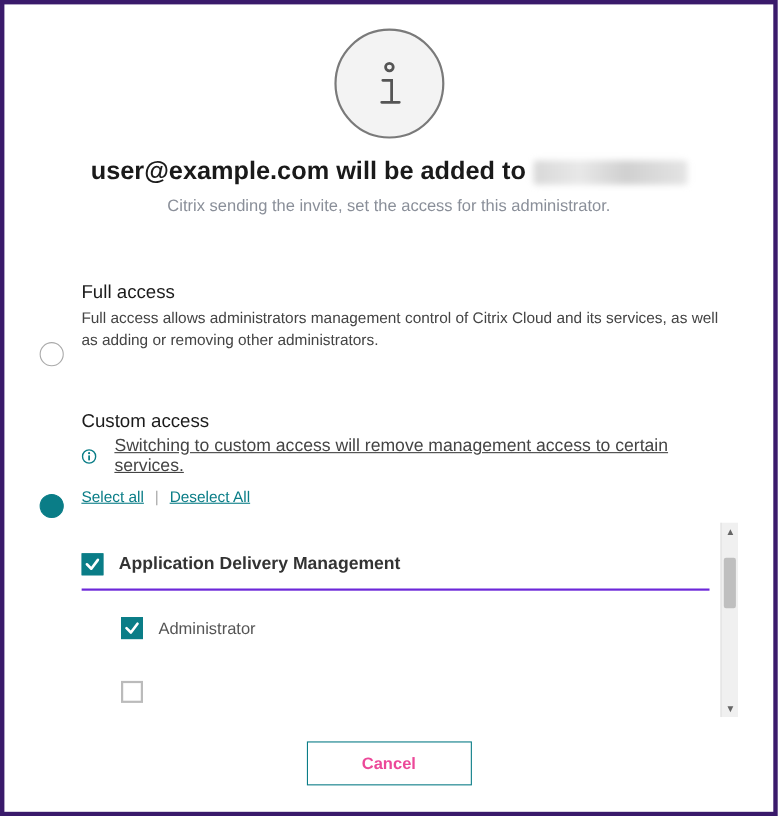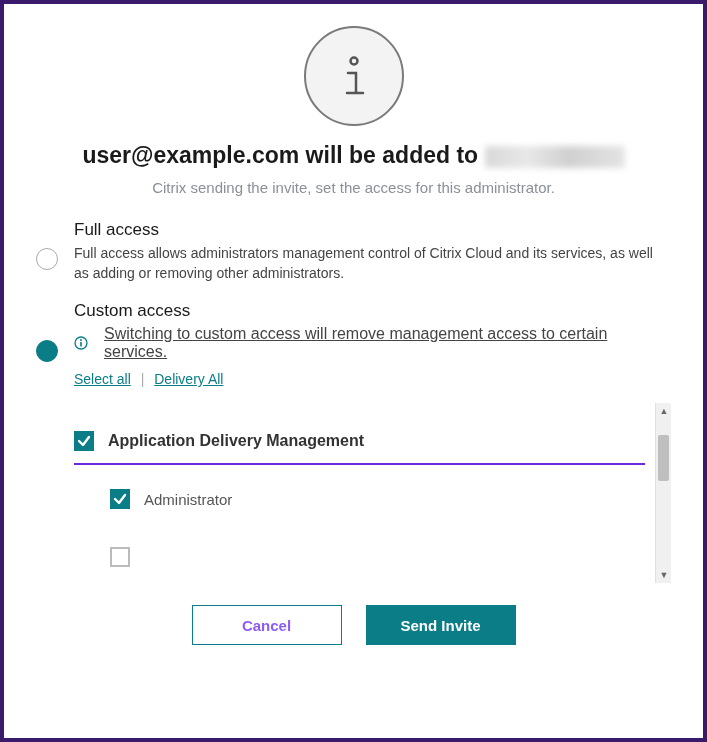--- a/index.html
+++ b/index.html
@@ -36,21 +36,21 @@
       filter: blur(3px);
       vertical-align: middle;
       border-radius: 3px;
     }
     .subheading {
       text-align: center;
       font-size: 15px;
       color: #8a8f99;
       margin-bottom: 24px;
     }
-    .radio-row { display: flex; align-items: center; margin-bottom: 4px; }
+    .radio-row { display: flex; align-items: flex-end; margin-bottom: 4px; margin-top: 36px; }
     .radio-outer {
       width: 22px; height: 22px;
       border: 1.5px solid #aaa;
       border-radius: 50%;
       flex-shrink: 0;
       margin-right: 16px;
       margin-top: 1px;
       display: flex; align-items: center; justify-content: center;
       cursor: pointer;
     }
@@ -155,21 +155,21 @@
     }
     .btn {
       width: 150px; height: 40px;
       font-size: 15px; font-weight: 600;
       cursor: pointer;
       border: none;
       display:flex; align-items:center; justify-content:center;
     }
     .btn-secondary {
       background: #fff;
-      color: #8b5cf6;
+      color: #ec4899;
       border: 1px solid #0a7d87;
     }
     .btn-primary {
       background: #0a7d87;
       color: #fff;
     }
   </style>
 </head>
 <body>
 
@@ -204,21 +204,21 @@
       <svg class="info-icon-small" width="14" height="14" viewBox="0 0 14 14">
         <circle cx="7" cy="7" r="6" fill="none" stroke="#0a7d87" stroke-width="1.3"></circle>
         <circle cx="7" cy="4" r="1" fill="#0a7d87"></circle>
         <rect x="6.2" y="6" width="1.6" height="4.5" fill="#0a7d87"></rect>
       </svg>
       <span>Switching to custom access will remove management access to certain services.</span>
     </div>
     <div class="link-row">
       <span class="link">Select all</span>
       <span class="link-sep">|</span>
-      <span class="link">Delivery All</span>
+      <span class="link">Deselect All</span>
     </div>
   </div>
 </div>
 
 <div class="scroll-area">
   <div class="scroll-content">
     <div class="group-row">
       <div class="checkbox">
         <svg class="check-svg" width="14" height="14" viewBox="0 0 14 14">
             <path d="M2 7 L6 11 L12 3" stroke="#fff" stroke-width="2.4" fill="none" stroke-linecap="round" stroke-linejoin="round"></path>
@@ -240,14 +240,13 @@
   </div>
   <div class="scrollbar-track">
     <div class="scroll-arrow" style="position:absolute;top:0">▲</div>
     <div class="scroll-thumb"></div>
     <div class="scroll-arrow" style="position:absolute;bottom:0">▼</div>
   </div>
 </div>
 
 <div class="button-row">
   <button class="btn btn-secondary">Cancel</button>
-  <button class="btn btn-primary">Send Invite</button>
 </div>
 
 </body></html>

